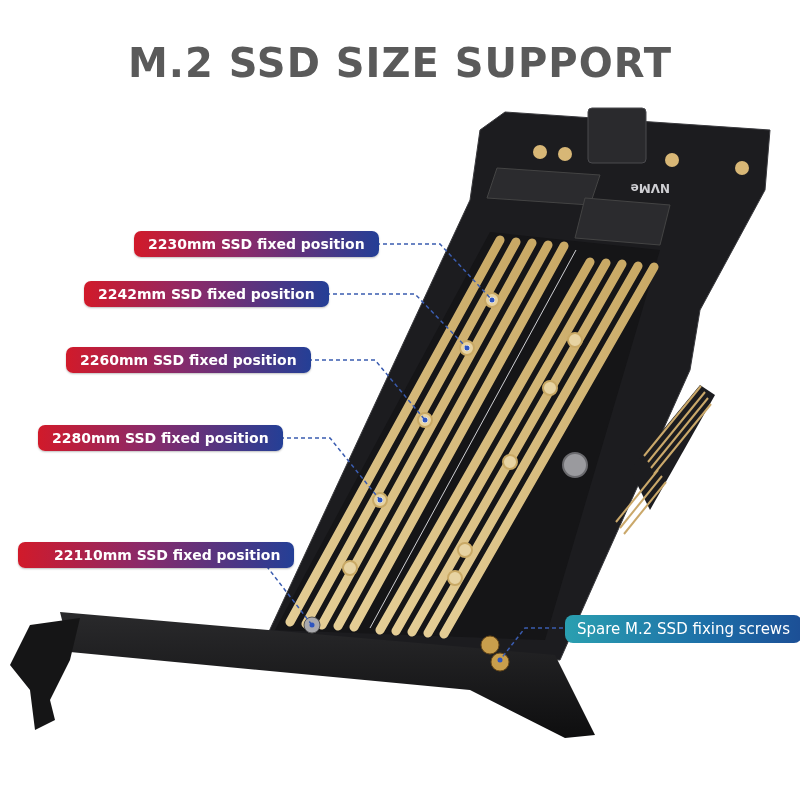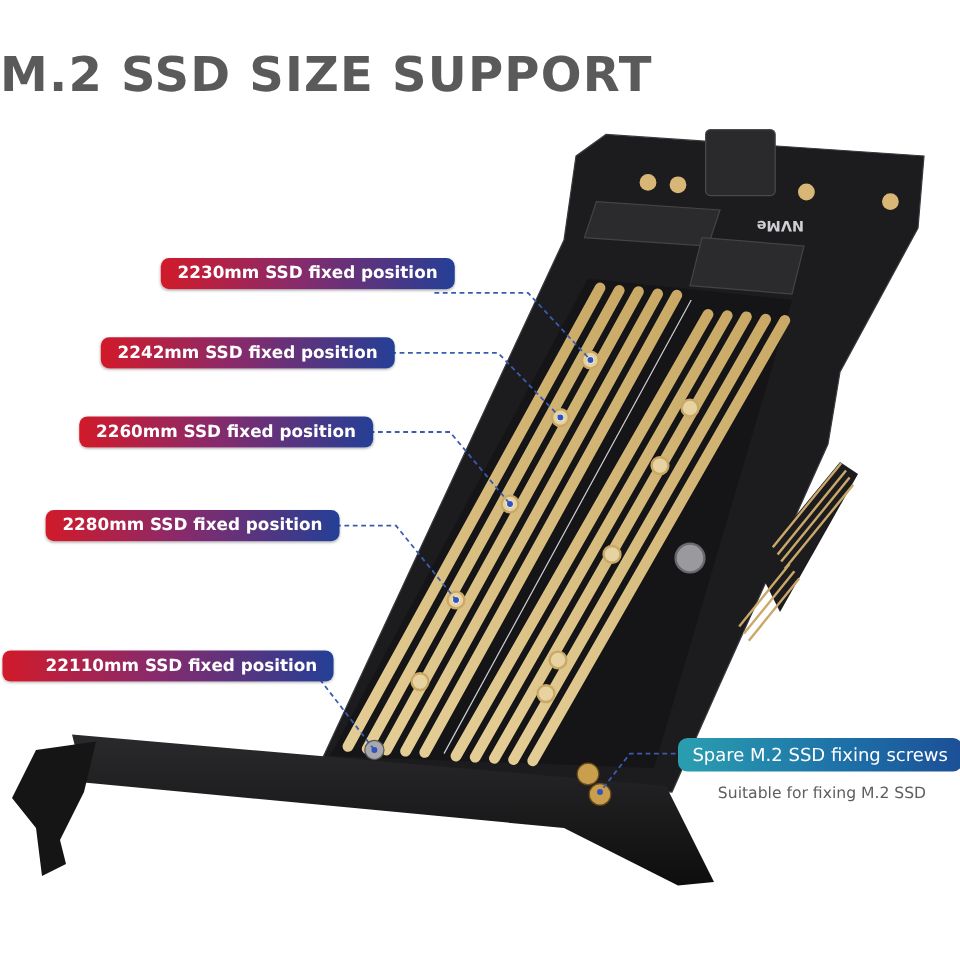--- a/index.html
+++ b/index.html
@@ -1,18 +1,18 @@
 <!DOCTYPE html>
 <html><head>
 <meta charset="utf-8">
 <style>
   html, body { margin:0; padding:0; }
   body { width:800px; height:800px; background:#ffffff; position:relative; overflow:hidden;
          font-family:"DejaVu Sans", sans-serif; }
-  .title { position:absolute; left:0; top:40px; width:800px; text-align:left;
+  .title { position:absolute; left:0; top:40px; width:800px; text-align:center;
            font-family:"DejaVu Sans", sans-serif; font-weight:bold; font-size:40px;
            color:#5a5a5a; letter-spacing:1px; }
   .art { position:absolute; left:0; top:0; width:800px; height:800px; }
   .label { position:absolute; height:26px; line-height:26px; border-radius:7px;
            color:#ffffff; font-weight:bold; font-size:14px; padding:0 14px;
            font-family:"DejaVu Sans", sans-serif; white-space:nowrap;
            background:linear-gradient(90deg,#d11a2a 0%,#8a2a6a 45%,#243f96 100%);
            box-shadow:0 1px 2px rgba(0,0,0,0.25); }
   .spare { position:absolute; left:565px; top:615px; height:28px; line-height:28px;
            border-radius:8px; color:#fff; font-size:15px; padding:0 12px;
@@ -125,22 +125,21 @@
   <g fill="#2e55c0">
       <circle cx="492" cy="300" r="2.5"></circle>
       <circle cx="467" cy="348" r="2.5"></circle>
       <circle cx="425" cy="420" r="2.5"></circle>
       <circle cx="380" cy="500" r="2.5"></circle>
       <circle cx="312" cy="625" r="2.5"></circle>
       <circle cx="500" cy="660" r="2.5"></circle>
     </g>
 </svg>
 
-<div class="label" style="left:134px; top:215px;">2230mm SSD fixed position</div>
+<div class="label" style="left:134px; top:231px;">2230mm SSD fixed position</div>
 <div class="label" style="left:84px; top:281px;">2242mm SSD fixed position</div>
 <div class="label" style="left:66px; top:347px;">2260mm SSD fixed position</div>
 <div class="label" style="left:38px; top:425px;">2280mm SSD fixed position</div>
-<div class="label" style="left:2px; top:542px;padding-left:36px;">22110mm SSD fixed position</div>
+<div class="label" style="left:18px; top:542px;padding-left:36px;">22110mm SSD fixed position</div>
 
 <div class="spare">Spare M.2 SSD fixing screws</div>
 <div class="note">
-  <div>Suitable for fixing M.2 SSD</div>
 </div>
 
 </body></html>

